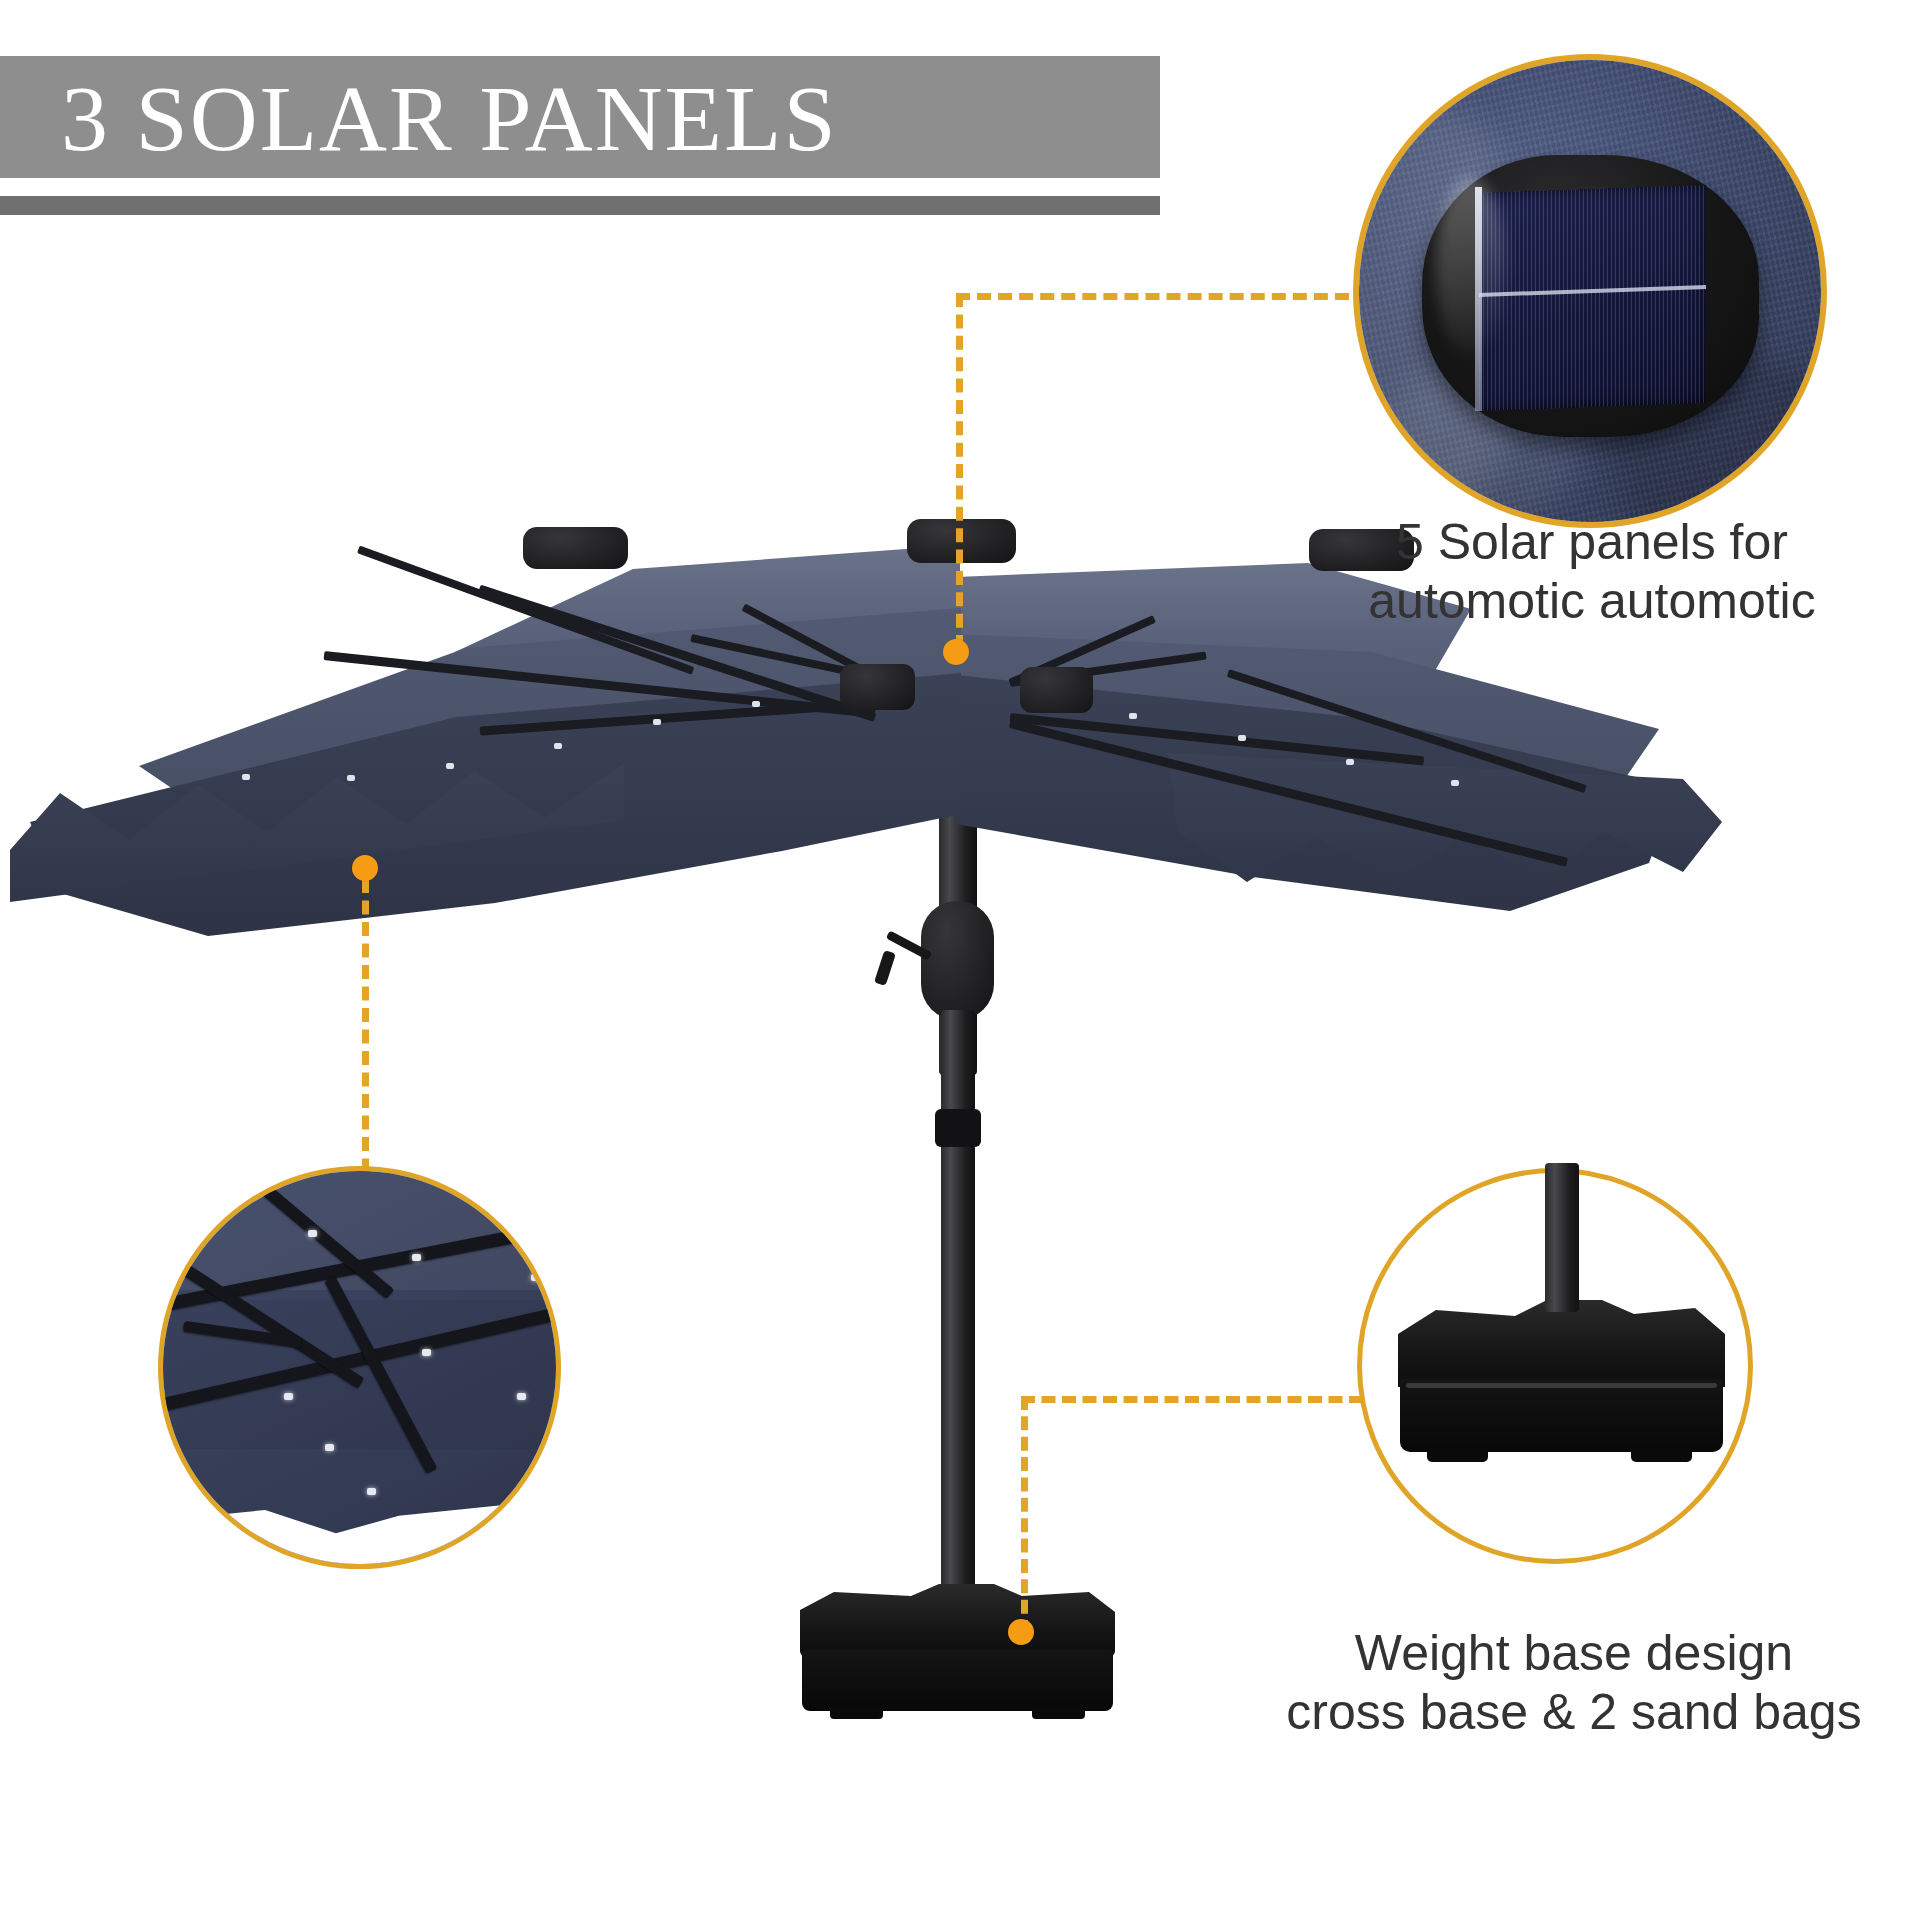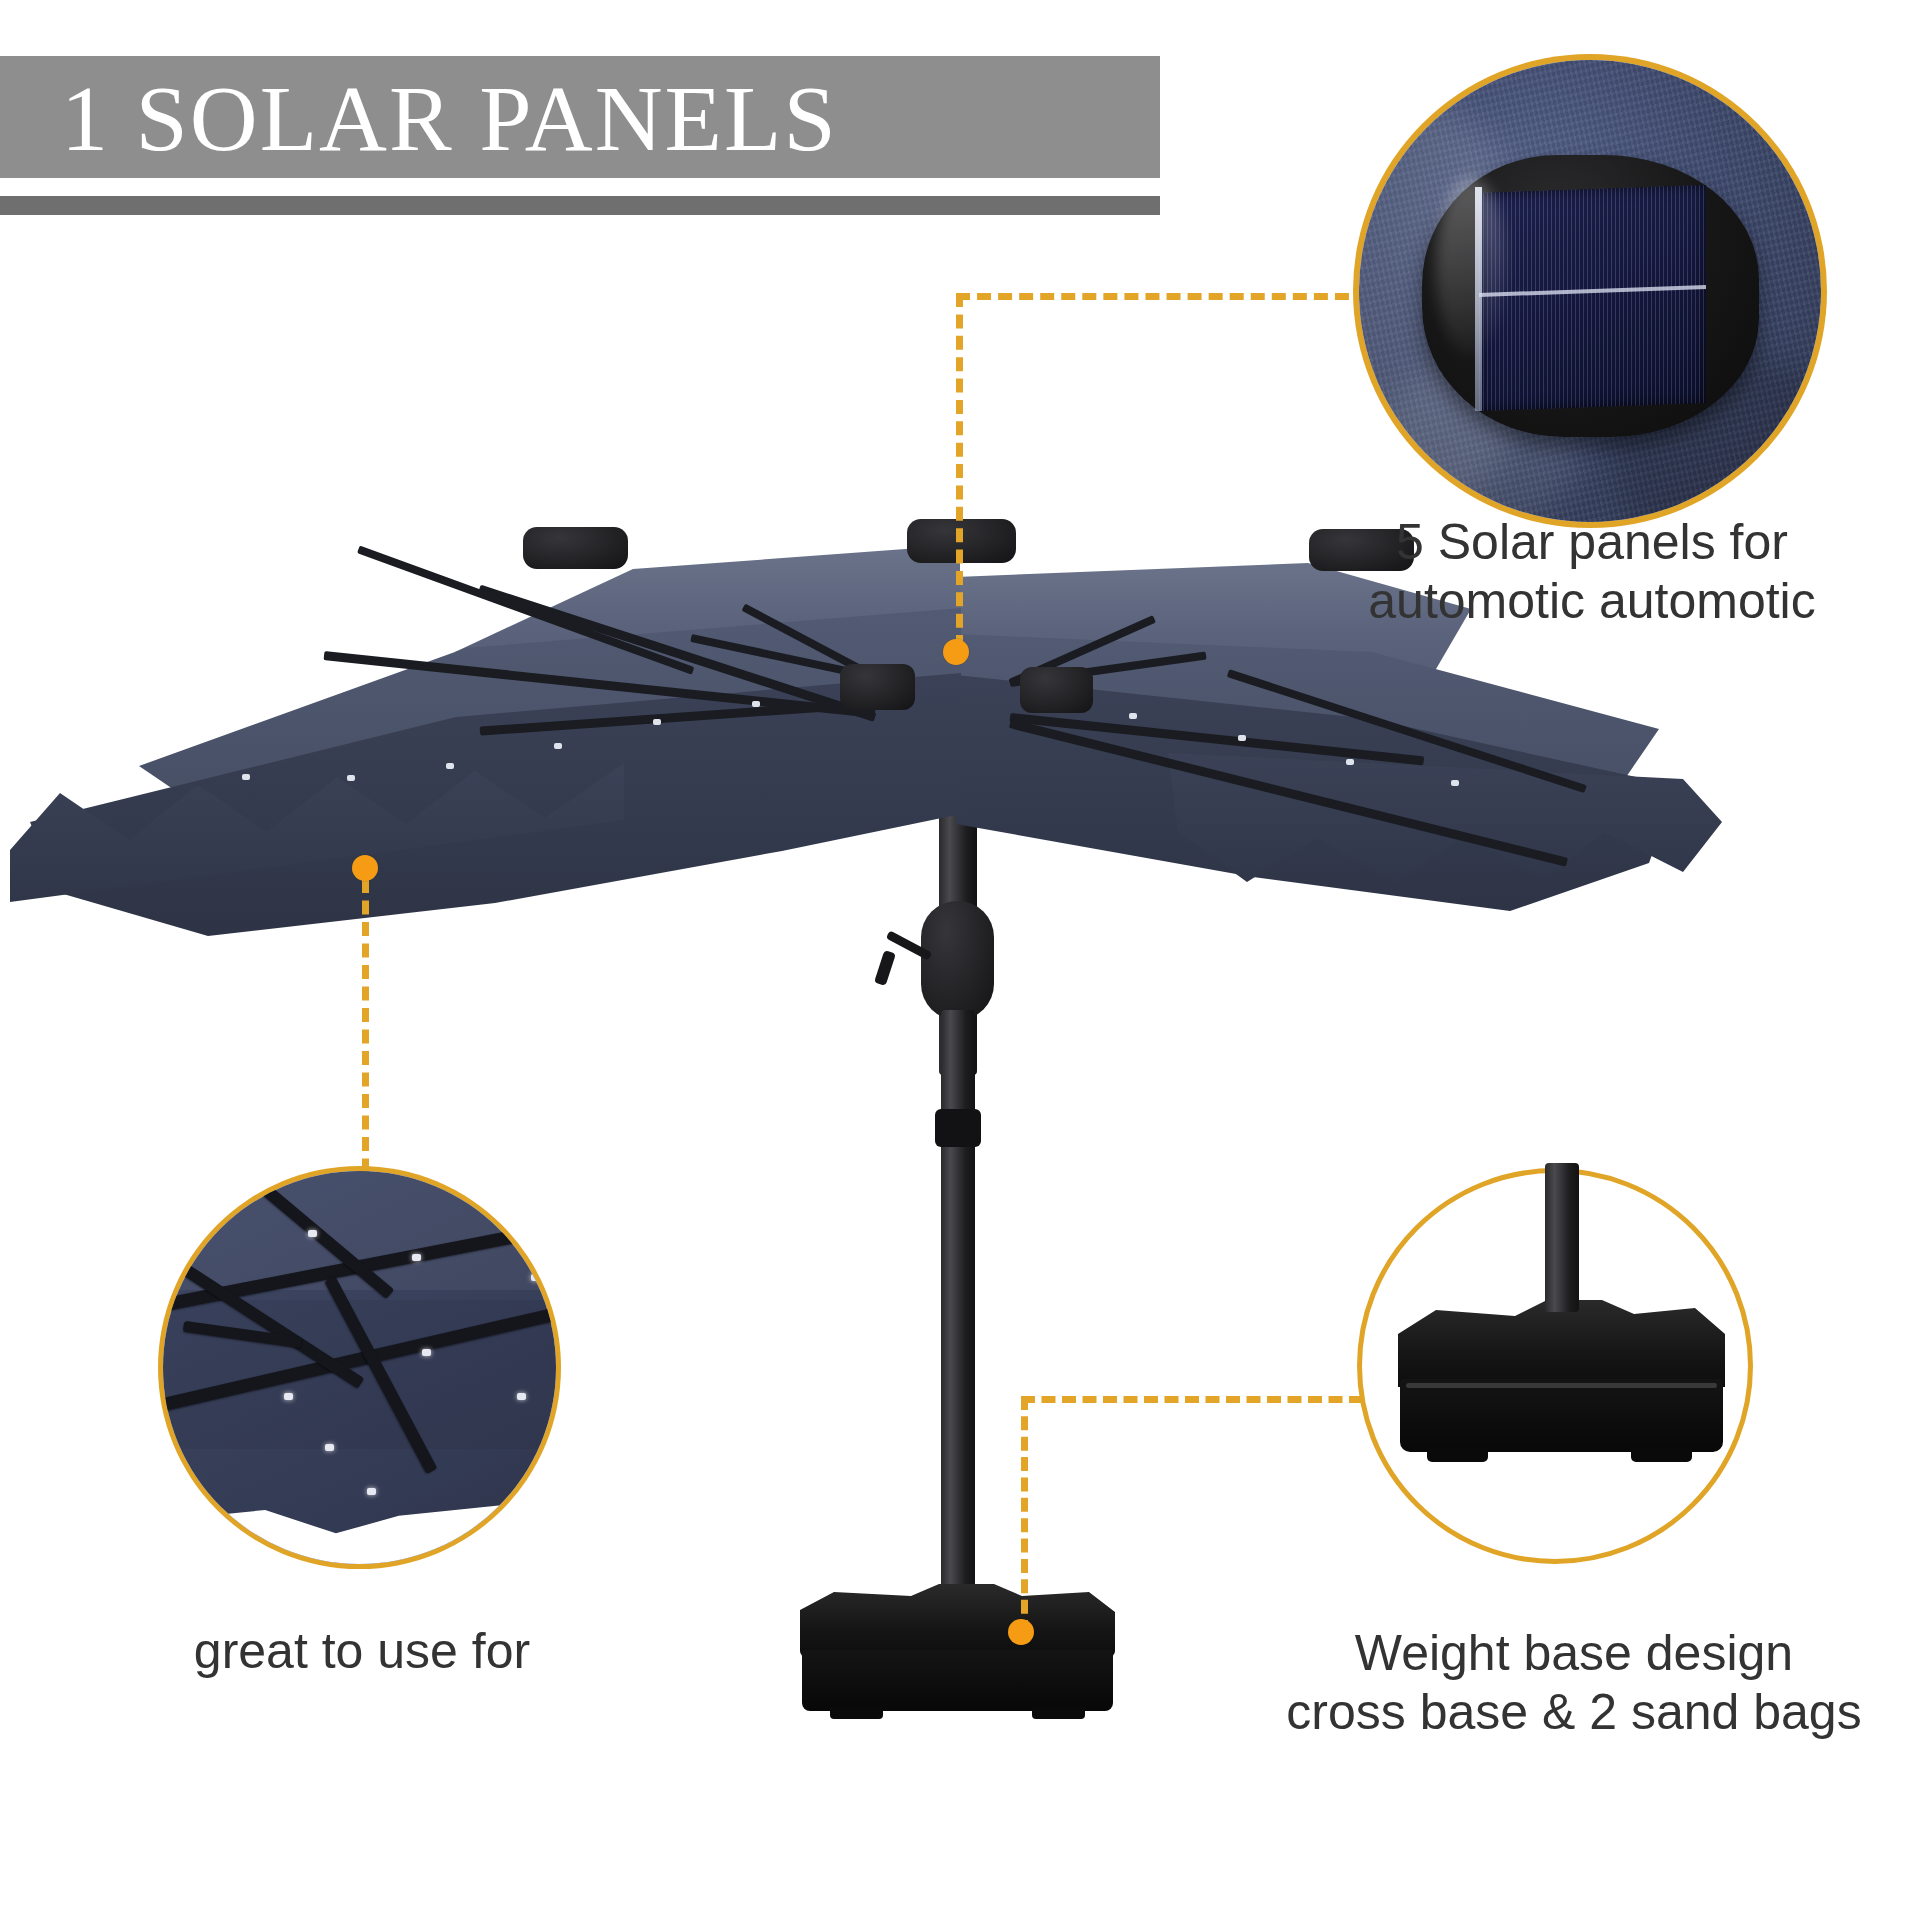--- a/index.html
+++ b/index.html
@@ -82,21 +82,21 @@
   .hub{position:absolute;background:radial-gradient(ellipse at 35% 25%,#36363a,#131315);border-radius:14px;}
   .spar{position:absolute;background:#1a1c22;transform-origin:left center;border-radius:2px;}
   .ledpt{position:absolute;width:8px;height:6px;border-radius:2px;background:#dfe3ec;}
 </style>
 </head>
 <body>
 
 <div id="stage">
 
   <div class="hdr-band"></div>
-  <div class="hdr-title">1 SOLAR PANELS</div>
+  <div class="hdr-title">3 SOLAR PANELS</div>
   <div class="hdr-rule"></div>
 
   <div id="umbrella">
 
     <div class="pole" style="left:939px;top:0px;width:38px;height:461px;"></div>
 
     <div class="hub" style="left:921px;top:287px;width:73px;height:119px;border-radius:36px;"></div>
     <div class="uc" style="left:885px;top:327px;width:48px;height:9px;background:#17171a;border-radius:4px;transform:rotate(28deg);"></div>
     <div class="uc" style="left:879px;top:337px;width:12px;height:34px;background:#17171a;border-radius:4px;transform:rotate(18deg);"></div>
 
@@ -198,21 +198,20 @@
     <div class="led" style="left:368px;top:103px;"></div>
     <div class="led" style="left:259px;top:178px;"></div>
     <div class="led" style="left:354px;top:222px;"></div>
     <div class="led" style="left:121px;top:222px;"></div>
     <div class="led" style="left:162px;top:273px;"></div>
     <div class="led" style="left:204px;top:317px;"></div>
     <div class="led-white-corner"></div>
   </div>
 
   <div class="cap" style="left:45px;top:1622px;width:634px;">
-    <div>great to use for</div>
   </div>
 
   <div class="dash-v" style="left:1021px;top:1396px;height:238px;"></div>
   <div class="dash-h" style="left:1021px;top:1396px;width:342px;"></div>
   <div class="dot" style="left:1008px;top:1619px;"></div>
 
   <div class="circ-ring" id="base-circle">
     <div class="wb wb-top" style="left:36px;top:127px;width:327px;height:87px;
                 clip-path:polygon(0 34px,38px 10px,117px 16px,149px 0,204px 0,236px 14px,297px 8px,327px 34px,327px 87px,0 87px);"></div>
     <div class="wb wb-side" style="left:38px;top:206px;width:323px;height:73px;border-radius:4px 4px 10px 10px;"></div>

